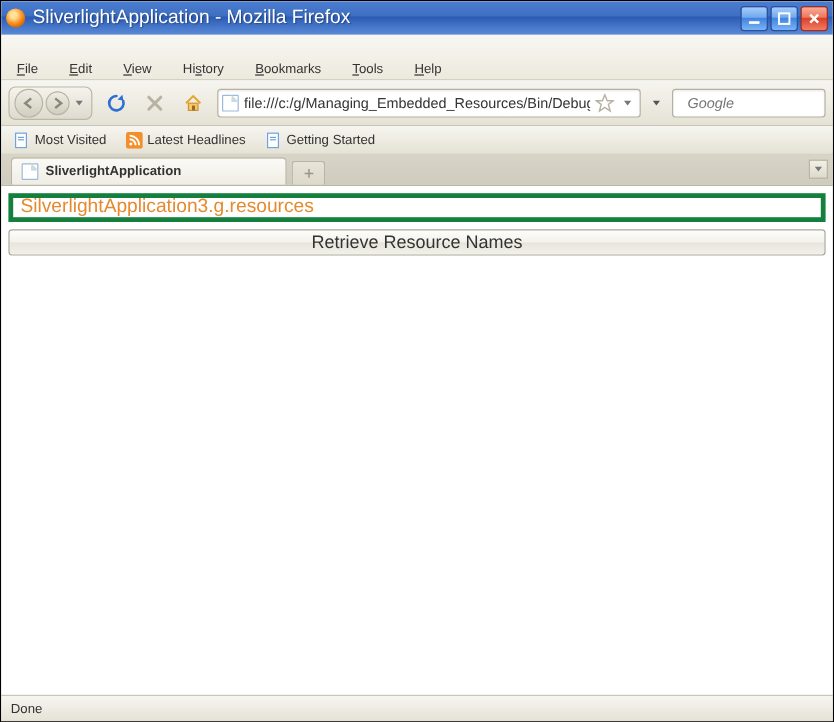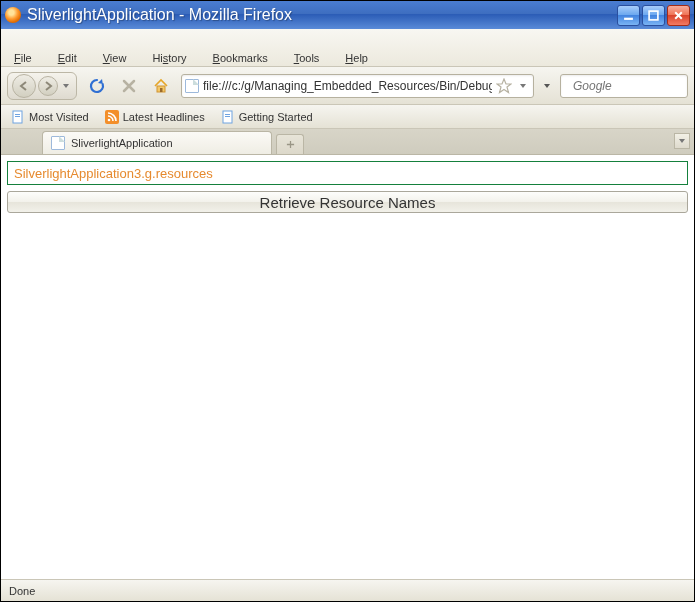--- a/index.html
+++ b/index.html
@@ -195,23 +195,22 @@
     align-items: center;
     gap: 6px;
     padding: 0 14px 0 8px;
     background: linear-gradient(to bottom, #fbfaf6, #efede4);
     border: 1px solid #bab6a5;
     border-bottom: none;
     border-top-left-radius: 4px;
     border-top-right-radius: 4px;
     font-size: 11px;
     color: #333;
-    font-weight: normal;
+    font-weight: bold;
     min-width: 230px;
-    margin-left: 33px;
   }
   .newtab {
     width: 28px; height: 20px;
     background: linear-gradient(to bottom, #e7e4d8, #dcd8ca);
     border: 1px solid #bab6a5;
     border-bottom: none;
     border-top-left-radius: 3px;
     border-top-right-radius: 3px;
     margin-left: 4px;
     display:flex; align-items:center; justify-content:center;
@@ -227,27 +226,27 @@
 
   
   .content {
     flex: 1;
     background: #fff;
     padding: 6px;
     display: flex;
     flex-direction: column;
   }
   .field-row {
-    border: 1px solid #15803d;
+    border: 4px solid #15803d;
     height: 24px;
     display: flex;
     align-items: center;
     padding: 0 6px;
     color: #e68a2f;
-    font-size: 13px;
+    font-size: 16px;
     margin-bottom: 6px;
     background:#fff;
   }
   .action-btn {
     height: 22px;
     border: 1px solid #aaa79b;
     border-radius: 3px;
     background: linear-gradient(to bottom, #fdfdfb 0%, #f3f2ec 48%, #e7e5db 52%, #f2f1ea 100%);
     display: flex;
     align-items: center;

